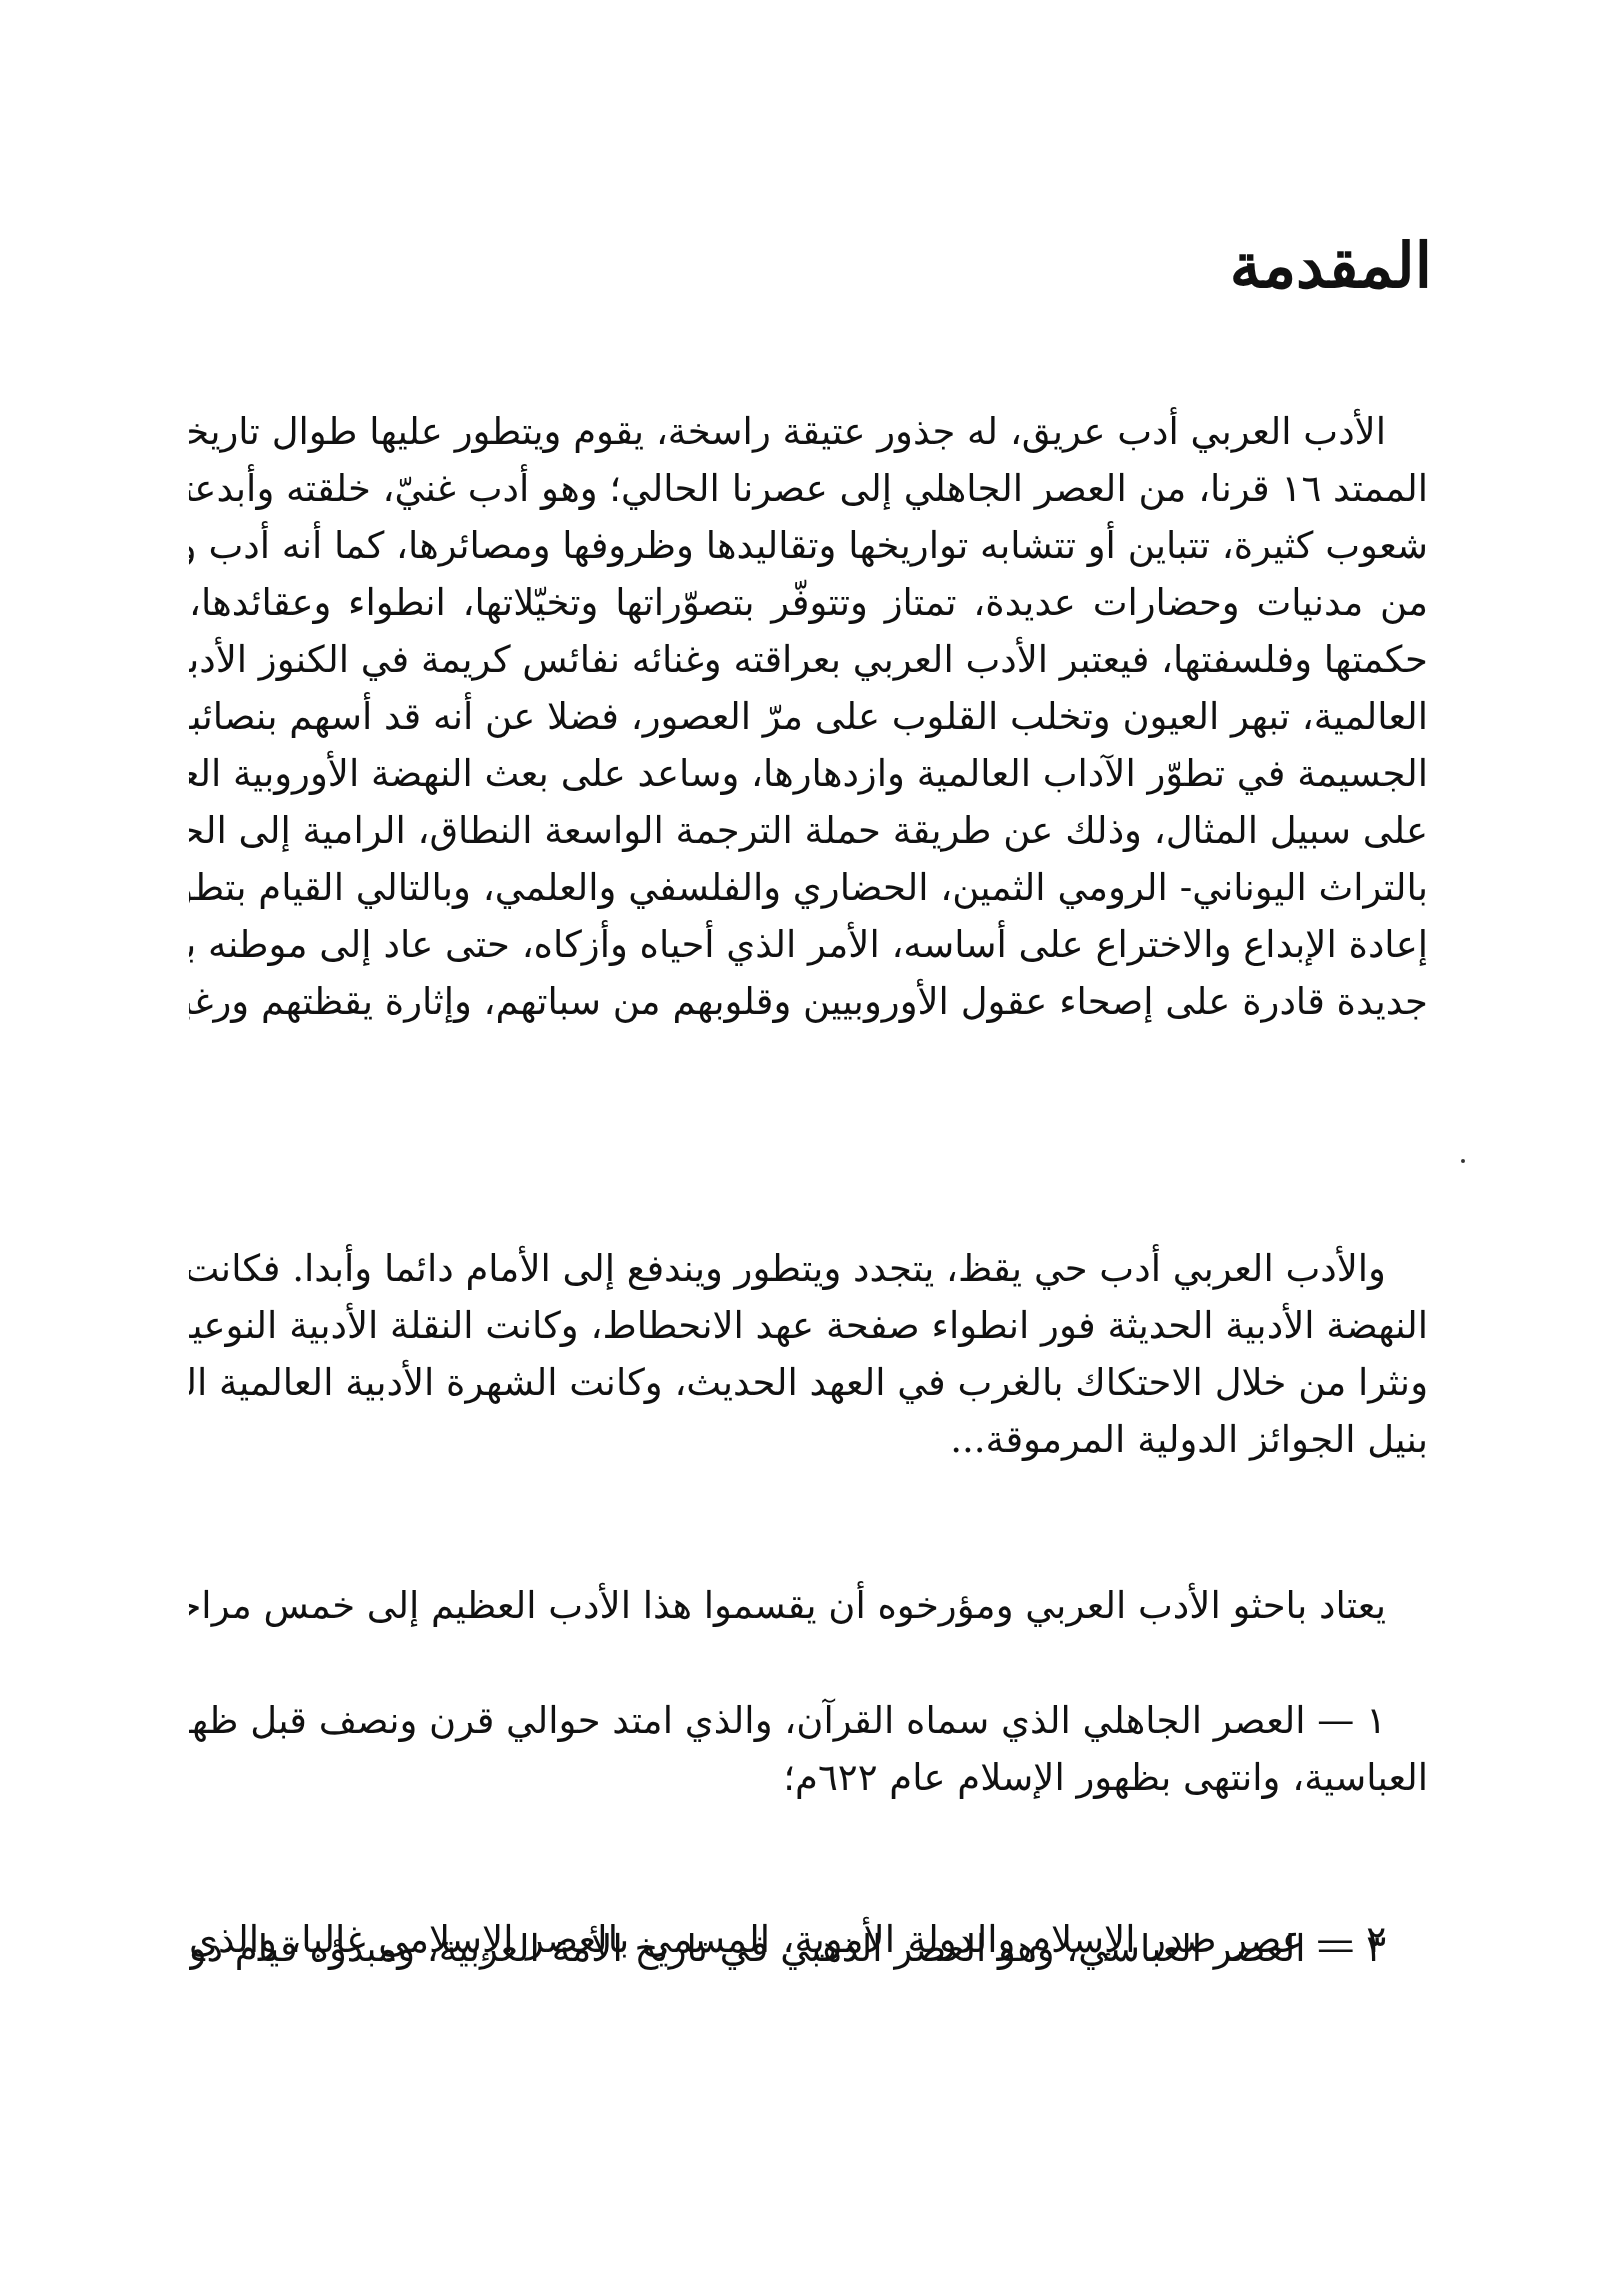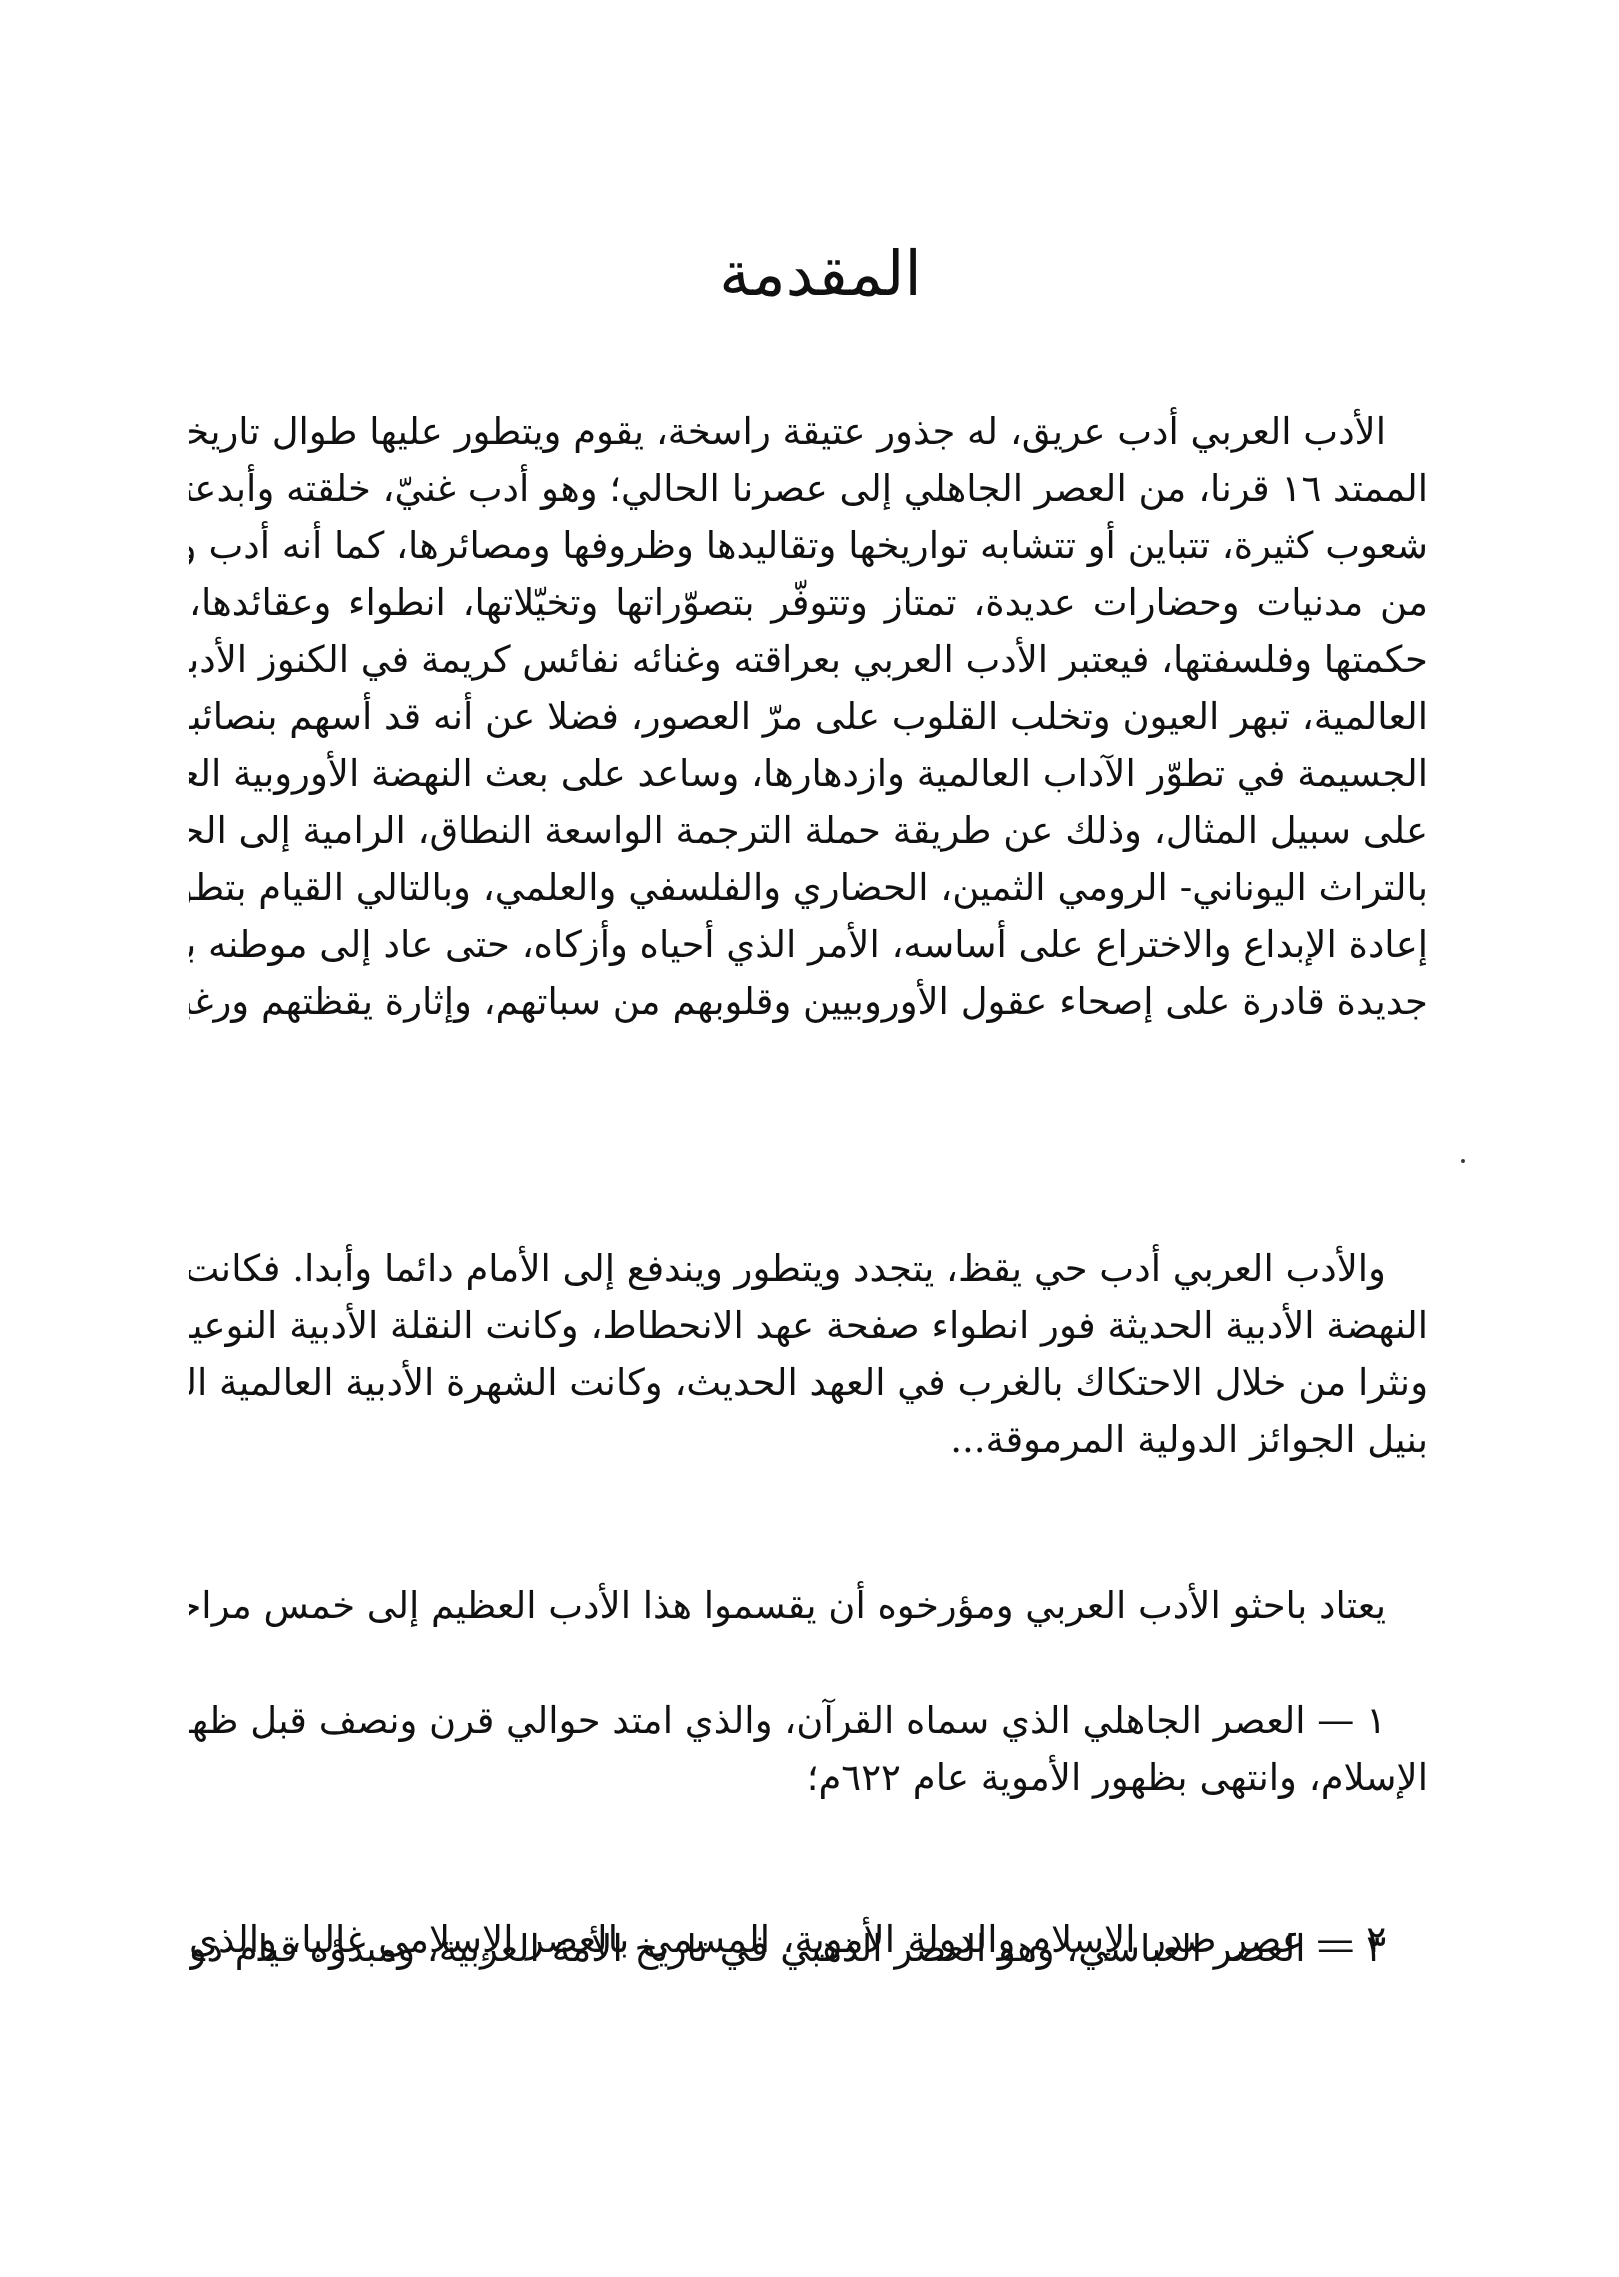--- a/index.html
+++ b/index.html
@@ -20,25 +20,24 @@
     left: 189px;
     top: 0;
     width: 1239px;
     direction: rtl;
   }
   .title {
     position: absolute;
     top: 217px;
     left: 0;
     width: 1239px;
-    text-align: center;
     font-size: 62px;
-    font-weight: normal;
+    font-weight: bold;
     line-height: 90px;
-    margin: 12px;
+    margin: 4px;
   }
   .para {
     position: absolute;
     left: 0;
     width: 1239px;
     margin: 0;
     font-size: 37px;
     line-height: 57px;
     text-align: justify;
     text-align-last: right;
@@ -100,21 +99,21 @@
     <span class="line">ونثرا من خلال الاحتكاك بالغرب في العهد الحديث، وكانت الشهرة الأدبية العالمية الجديدة</span>
     <span class="line last">بنيل الجوائز الدولية المرموقة...</span>
   </p>
 
   <p class="para" id="p3">
     <span class="line indent">يعتاد باحثو الأدب العربي ومؤرخوه أن يقسموا هذا الأدب العظيم إلى خمس مراحل</span>
   </p>
 
   <p class="para" id="p4">
     <span class="line indent">١ — العصر الجاهلي الذي سماه القرآن، والذي امتد حوالي قرن ونصف قبل ظهور</span>
-    <span class="line last">الإسلام، وانتهى بظهور الأموية عام ٦٢٢م؛</span>
+    <span class="line last">العباسية، وانتهى بظهور الإسلام عام ٦٢٢م؛</span>
   </p>
 
   <p class="para" id="p5">
     <span class="line indent">٢ — عصر صدر الإسلام والدولة الأموية، المسمى بالعصر الإسلامي غالبا، والذي</span>
   </p>
 
   <p class="para" id="p6">
     <span class="line indent">٣ — العصر العباسي، وهو العصر الذهبي في تاريخ الأمة العربية، ومبدؤه قيام دولة</span>
   </p>
 

